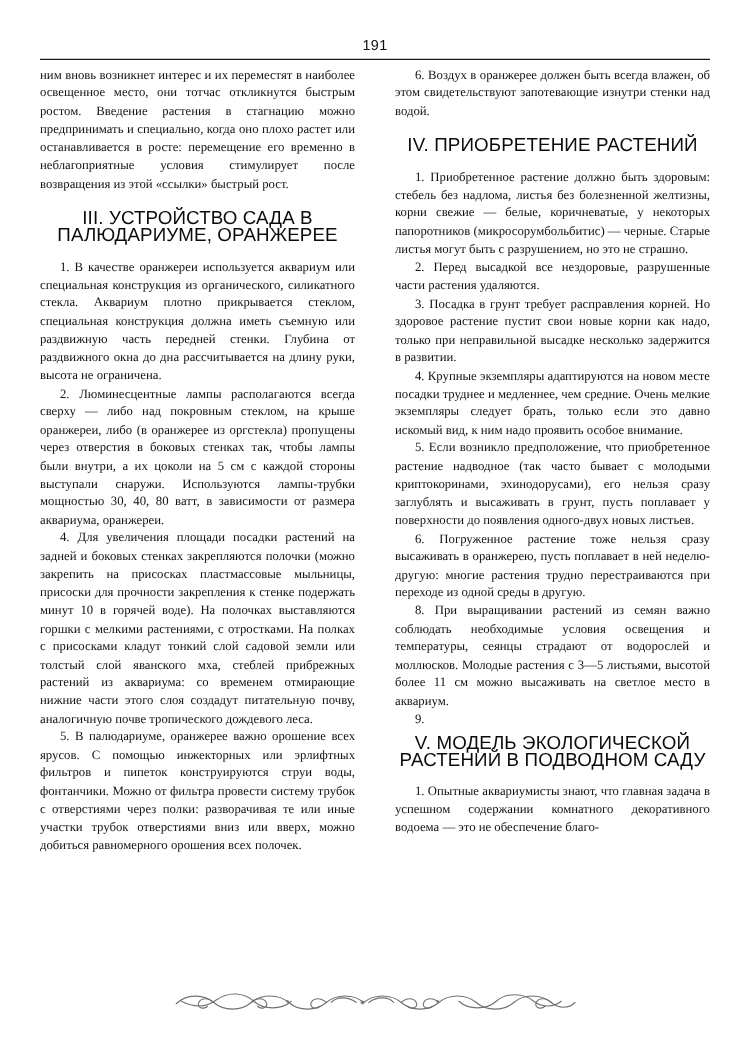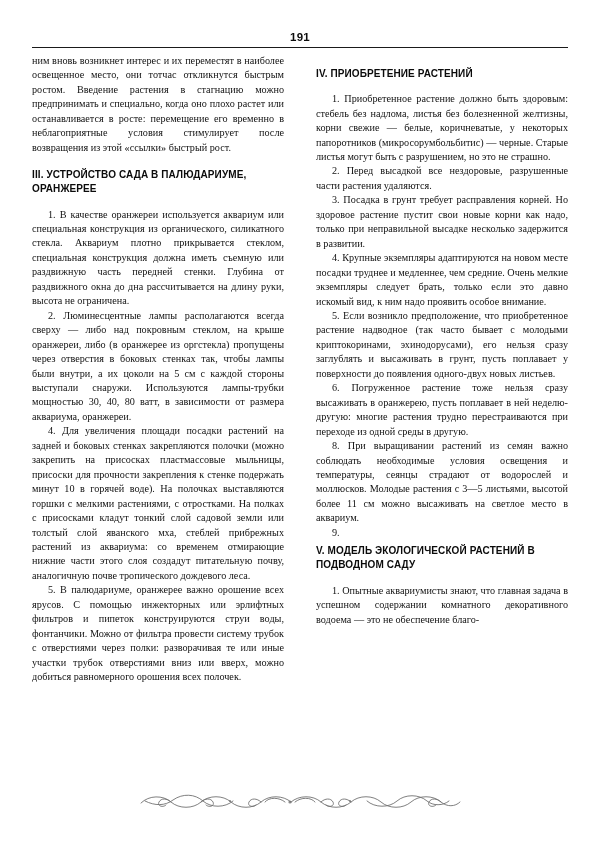--- a/index.html
+++ b/index.html
@@ -27,21 +27,21 @@
   .page-header {
     position: absolute;
     top: 30px;
     left: 32px;
     right: 32px;
     height: 26px;
   }
   .folio {
     text-align: center;
     font-family: "Liberation Sans", "DejaVu Sans", sans-serif;
-    font-weight: bold;
+    font-weight: normal;
     font-size: 11.5px;
     letter-spacing: 0.3px;
     color: #0d0d0d;
     line-height: 14px;
   }
   .header-rule {
     margin-top: 3px;
     border-top: 1.6px solid #1a1a1a;
     width: 100%;
   }
@@ -71,24 +71,24 @@
     text-indent: 16px;
     text-align: justify;
   }
   .col p.noindent {
     text-indent: 0;
   }
 
   
   h2.section {
     font-family: "Liberation Sans", "DejaVu Sans", sans-serif;
-    font-weight: bold;
-    font-size: 10px;
+    font-weight: normal;
+    font-size: 15px;
     line-height: 14.2px;
-    text-align: left;
+    text-align: center;
     text-indent: 0;
     margin: 13px 0 11px 0;
     letter-spacing: 0.1px;
     color: #0b0b0b;
   }
   h2.section.tight {
     margin: 4px 0 11px 0;
   }
 
   
@@ -123,20 +123,21 @@
 
       <h2 class="section">III. УСТРОЙСТВО САДА В ПАЛЮДАРИУМЕ, ОРАНЖЕРЕЕ</h2>
 
       <p>1. В качестве оранжереи используется аквариум или специальная конструкция из органического, силикатного стекла. Аквариум плотно прикрывается стеклом, специальная конструкция должна иметь съемную или раздвижную часть передней стенки. Глубина от раздвижного окна до дна рассчитывается на длину руки, высота не ограничена.</p>
       <p>2. Люминесцентные лампы располагаются всегда сверху — либо над покровным стеклом, на крыше оранжереи, либо (в оранжерее из оргстекла) пропущены через отверстия в боковых стенках так, чтобы лампы были внутри, а их цоколи на 5 см с каждой стороны выступали снаружи. Используются лампы-трубки мощностью 30, 40, 80 ватт, в зависимости от размера аквариума, оранжереи.</p>
       <p>4. Для увеличения площади посадки растений на задней и боковых стенках закрепляются полочки (можно закрепить на присосках пластмассовые мыльницы, присоски для прочности закрепления к стенке подержать минут 10 в горячей воде). На полочках выставляются горшки с мелкими растениями, с отростками. На полках с присосками кладут тонкий слой садовой земли или толстый слой яванского мха, стеблей прибрежных растений из аквариума: со временем отмирающие нижние части этого слоя создадут питательную почву, аналогичную почве тропического дождевого леса.</p>
       <p>5. В палюдариуме, оранжерее важно орошение всех ярусов. С помощью инжекторных или эрлифтных фильтров и пипеток конструируются струи воды, фонтанчики. Можно от фильтра провести систему трубок с отверстиями через полки: разворачивая те или иные участки трубок отверстиями вниз или вверх, можно добиться равномерного орошения всех полочек.</p>
     </div>
 
     <div class="col">
+      <p>6. Воздух в оранжерее должен быть всегда влажен, об этом свидетельствуют запотевающие изнутри стенки над водой.</p>
 
       <h2 class="section">IV. ПРИОБРЕТЕНИЕ РАСТЕНИЙ</h2>
 
       <p>1. Приобретенное растение должно быть здоровым: стебель без надлома, листья без болезненной желтизны, корни свежие — белые, коричневатые, у некоторых папоротников (микросорумбольбитис) — черные. Старые листья могут быть с разрушением, но это не страшно.</p>
       <p>2. Перед высадкой все нездоровые, разрушенные части растения удаляются.</p>
       <p>3. Посадка в грунт требует расправления корней. Но здоровое растение пустит свои новые корни как надо, только при неправильной высадке несколько задержится в развитии.</p>
       <p>4. Крупные экземпляры адаптируются на новом месте посадки труднее и медленнее, чем средние. Очень мелкие экземпляры следует брать, только если это давно искомый вид, к ним надо проявить особое внимание.</p>
       <p>5. Если возникло предположение, что приобретенное растение надводное (так часто бывает с молодыми криптокоринами, эхинодорусами), его нельзя сразу заглублять и высаживать в грунт, пусть поплавает у поверхности до появления одного-двух новых листьев.</p>
       <p>6. Погруженное растение тоже нельзя сразу высаживать в оранжерею, пусть поплавает в ней неделю-другую: многие растения трудно перестраиваются при переходе из одной среды в другую.</p>
       <p>8. При выращивании растений из семян важно соблюдать необходимые условия освещения и температуры, сеянцы страдают от водорослей и моллюсков. Молодые растения с 3—5 листьями, высотой более 11 см можно высаживать на светлое место в аквариум.</p>

